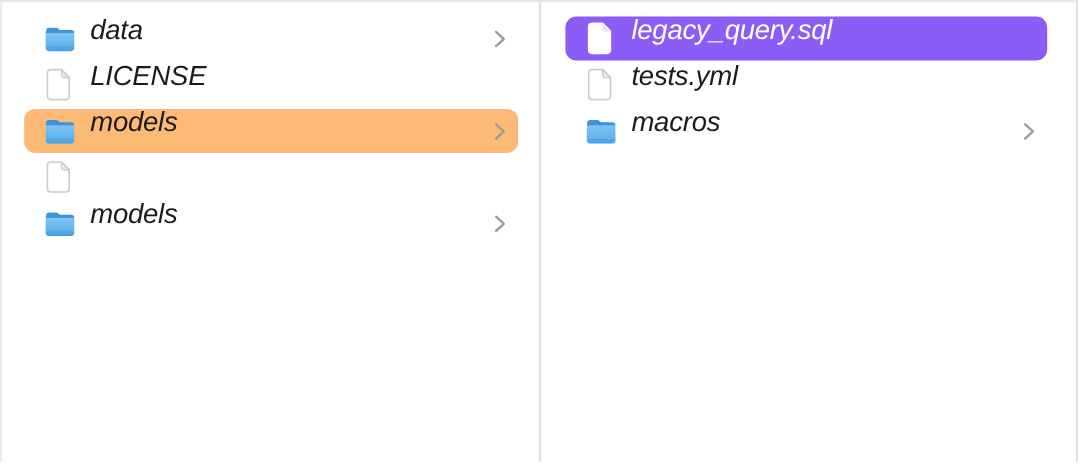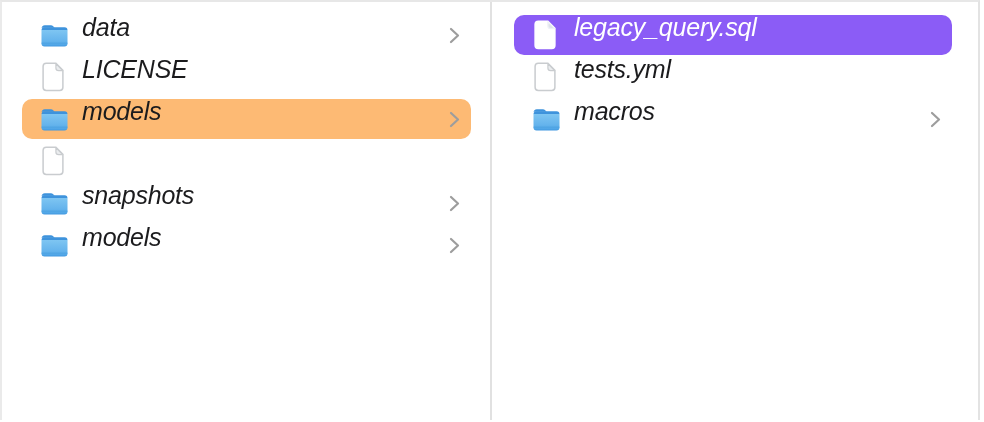--- a/index.html
+++ b/index.html
@@ -148,36 +148,20 @@
     </span>
   </div>
       <div class="row">
     <span class="icon-slot">
           <svg width="31" height="27" viewBox="0 0 31 27">
     <path d="M2.5 6.5 C2.5 4.6 3.9 3.2 5.8 3.2 h6.1 c0.9 0 1.7 0.35 2.3 1 l1.5 1.6 H2.5 Z" fill="#3e93dc"></path>
     <rect x="2.5" y="5.2" width="26" height="19.3" rx="3" fill="url(#folder-grad)"></rect>
     <rect x="2.5" y="20.6" width="26" height="1.3" fill="#4ba0e2" opacity="0.55"></rect>
   </svg>
         </span>
-    <span class="row-label">snapshots</span>
-    <span class="spacer"></span>
-    <span class="chev">
-      <svg width="13" height="19" viewBox="0 0 13 19">
-        <path d="M3 3 L10 9.5 L3 16" stroke="#9d9d9d" stroke-width="2.2" fill="none" stroke-linecap="round" stroke-linejoin="round"></path>
-      </svg>
-    </span>
-  </div>
-      <div class="row">
-    <span class="icon-slot">
-          <svg width="31" height="27" viewBox="0 0 31 27">
-    <path d="M2.5 6.5 C2.5 4.6 3.9 3.2 5.8 3.2 h6.1 c0.9 0 1.7 0.35 2.3 1 l1.5 1.6 H2.5 Z" fill="#3e93dc"></path>
-    <rect x="2.5" y="5.2" width="26" height="19.3" rx="3" fill="url(#folder-grad)"></rect>
-    <rect x="2.5" y="20.6" width="26" height="1.3" fill="#4ba0e2" opacity="0.55"></rect>
-  </svg>
-        </span>
     <span class="row-label">models</span>
     <span class="spacer"></span>
     <span class="chev">
       <svg width="13" height="19" viewBox="0 0 13 19">
         <path d="M3 3 L10 9.5 L3 16" stroke="#9d9d9d" stroke-width="2.2" fill="none" stroke-linecap="round" stroke-linejoin="round"></path>
       </svg>
     </span>
   </div>
     </div>
   <div class="col-divider"></div>

